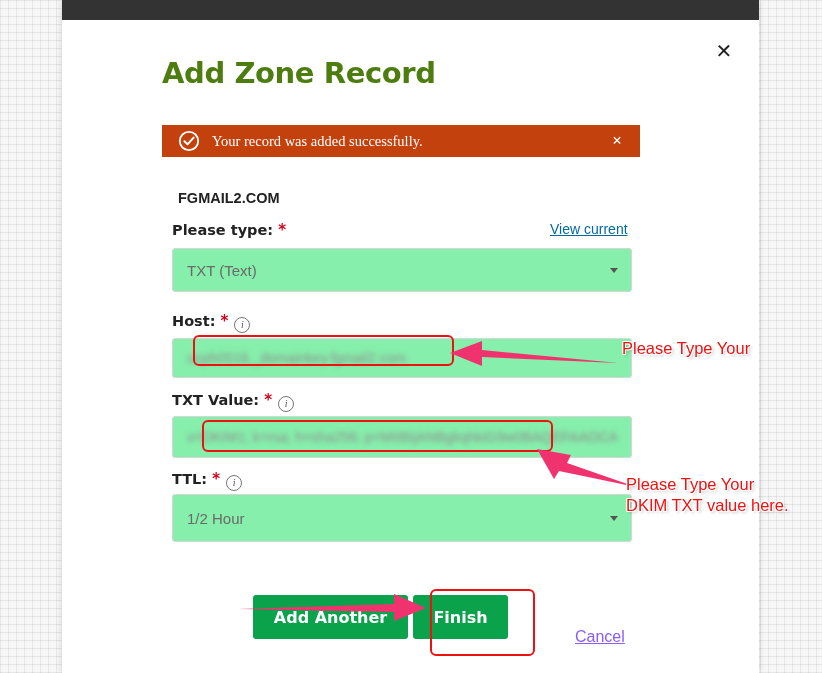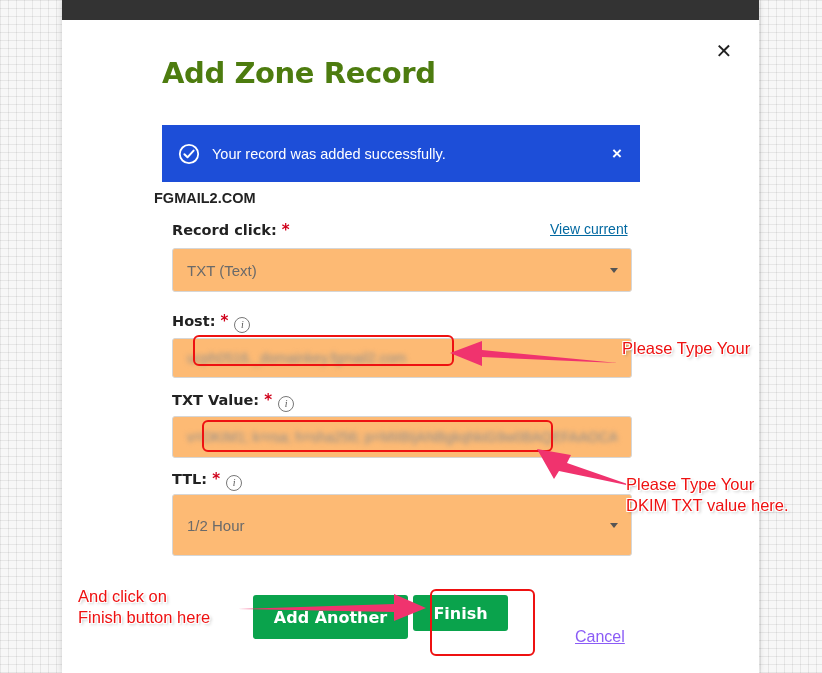--- a/index.html
+++ b/index.html
@@ -58,41 +58,41 @@
     font-size: 29px;
     font-weight: bold;
     color: #4d7c0f;
     letter-spacing: -0.4px;
     font-family: "DejaVu Sans", sans-serif;
   }
 
   
   #success-alert {
     position: absolute;
-    left: 100px; top: 105px; width: 478px; height: 57px;
-    background: #1d4ed8;
+    left: 100px; top: 105px; width: 478px; height: 32px;
+    background: #c2410c;
     color: #ffffff;
-    display: flex; align-items: center;
+    display: flex; align-items: center; font-family: Liberation Serif, serif;
   }
   #success-check-icon {
     margin-left: 16px; flex: 0 0 auto;
     width: 22px; height: 22px;
   }
   #success-text {
     margin-left: 12px; font-size: 14.5px; flex: 1 1 auto;
   }
   #alert-close-icon {
     margin-right: 18px; font-size: 17px; font-weight: bold;
     cursor: pointer; flex: 0 0 auto;
   }
 
   
   #domain-name {
     position: absolute;
-    left: 92px; top: 170px;
+    left: 116px; top: 170px;
     font-size: 14.5px; font-weight: bold; color: #222;
   }
   .field-label {
     position: absolute;
     font-size: 14.5px; font-weight: bold; color: #222;
     font-family: "DejaVu Sans", sans-serif;
     white-space: nowrap;
   }
   .req-star { color: #d0021b; font-size: 15px; margin-left: 5px; }
   .info-icon {
@@ -109,21 +109,21 @@
     left: 488px; top: 201px;
     font-size: 14px; color: #0369a1;
     text-decoration: underline; cursor: pointer;
   }
 
   .form-control {
     position: absolute;
     box-sizing: border-box;
     border: 1px solid #d6d6d6;
     border-radius: 3px;
-    background: #fdba74;
+    background: #86efac;
     font-size: 15px;
     color: #6a6a6a;
     padding: 0 14px;
     display: flex; align-items: center;
     font-family: "Liberation Sans", sans-serif;
   }
   .select-caret {
     position: absolute; right: 13px; top: 50%;
     margin-top: -2px;
     width: 0; height: 0;
@@ -207,21 +207,21 @@
         <path d="M6.4 11.2 L9.5 14.3 L15.6 7.6" fill="none" stroke="#ffffff" stroke-width="2" stroke-linecap="round" stroke-linejoin="round"></path>
       </svg>
     </span>
     <span id="success-text">Your record was added successfully.</span>
     <span id="alert-close-icon">×</span>
   </div>
 
   <div id="domain-name">FGMAIL2.COM</div>
 
   <div class="field-label" style="left:110px; top:201px;">
-    <span>Record click:</span><span class="req-star">*</span>
+    <span>Please type:</span><span class="req-star">*</span>
   </div>
   <div id="view-current-link">View current</div>
   <div class="form-control" style="left:110px; top:228px; width:460px; height:44px;">
     <span>TXT (Text)</span>
     <span class="select-caret"></span>
   </div>
 
   <div class="field-label" style="left:110px; top:292px;">
     <span>Host:</span><span class="req-star">*</span><span class="info-icon">i</span>
   </div>
@@ -232,27 +232,27 @@
   <div class="field-label" style="left:110px; top:371px;">
     <span>TXT Value:</span><span class="req-star">*</span><span class="info-icon">i</span>
   </div>
   <div class="form-control" style="left:110px; top:396px; width:460px; height:42px;">
     <span class="blurred-value">v=DKIM1; k=rsa; h=sha256; p=MIIBIjANBgkqhkiG9w0BAQEFAAOCAQ8AMIIBCgKCAQEA</span>
   </div>
 
   <div class="field-label" style="left:110px; top:450px;">
     <span>TTL:</span><span class="req-star">*</span><span class="info-icon">i</span>
   </div>
-  <div class="form-control" style="left:110px; top:474px; width:460px; height:62px;">
+  <div class="form-control" style="left:110px; top:474px; width:460px; height:48px;">
     <span>1/2 Hour</span>
     <span class="select-caret"></span>
   </div>
 
   <button class="btn" style="left:191px; top:575px; width:155px; height:44px;">Add Another</button>
-  <button class="btn" style="left:351px; top:575px; width:95px; height:36px;">Finish</button>
+  <button class="btn" style="left:351px; top:575px; width:95px; height:44px;">Finish</button>
   <span id="cancel-link">Cancel</span>
 
 </div>
 
 <div id="annotations">
 
   <div class="anno-box" style="left:171px; top:335px; width:261px; height:31px;"></div>
   <div class="anno-box" style="left:180px; top:420px; width:351px; height:32px;"></div>
   <div class="anno-box" style="left:408px; top:589px; width:105px; height:67px;"></div>
 
@@ -268,15 +268,14 @@
 
     <g>
       <polygon points="216,609 372,604 372,594 404,608 372,621 372,612" fill="#f0336e"></polygon>
     </g>
   </svg>
 
   <div class="anno-text" style="left:600px; top:338px;"><span>Please Type Your</span><br></div>
 
   <div class="anno-text" style="left:604px; top:474px;"><span>Please Type Your</span><br><span>DKIM TXT value here.</span></div>
 
-  <div class="anno-text" style="left:56px; top:586px;"><span>And click on</span><br><span>Finish button here</span></div>
 
 </div>
 
 </body></html>

